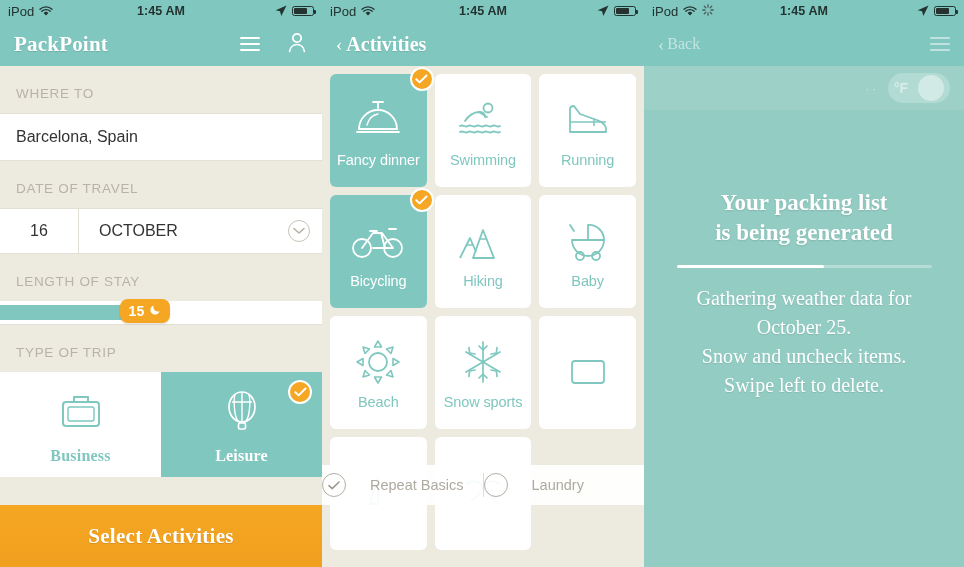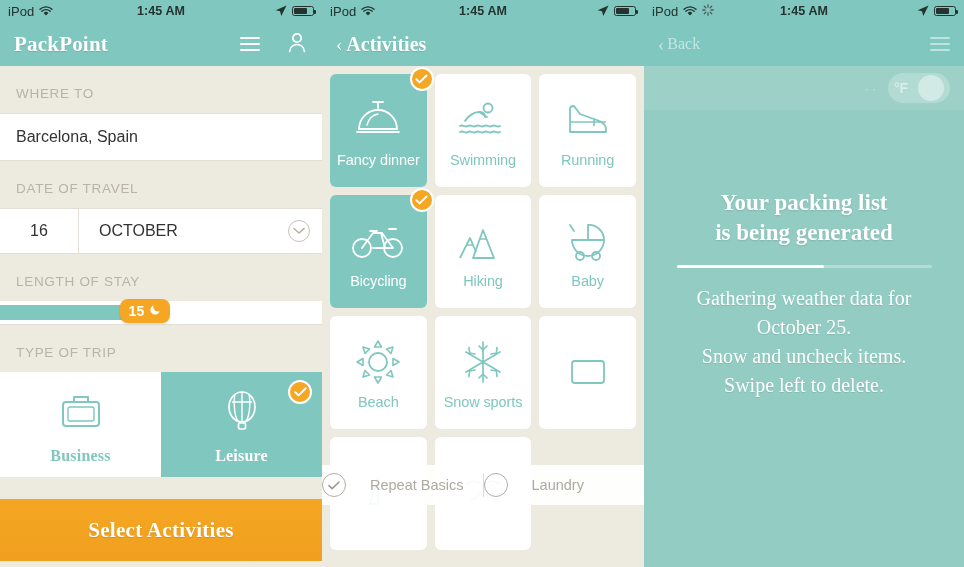--- a/index.html
+++ b/index.html
@@ -75,21 +75,21 @@
   .trip.off{ background:#fff; color:#7FC7BF; }
   .trip.on{ background:#7FC7BF; color:#fff; }
   .trip-label{ font-size:16px; font-family:"Liberation Serif", serif; font-weight:bold; letter-spacing:.2px;}
   .badge{
     position:absolute; top:8px; right:10px; width:24px; height:24px; border-radius:50%;
     background:#F5A623; border:2px solid #fff; display:flex; align-items:center; justify-content:center;
   }
   .badge svg{ display:block; }
 
   .cta{
-    position:absolute; left:0; right:0; bottom:6px; height:62px;
+    position:absolute; left:0; right:0; bottom:0; height:62px;
     background:linear-gradient(#F5A623,#F0A01E); color:#fff;
     display:flex; align-items:center; justify-content:center;
     font-family:"Liberation Serif", serif; font-size:21px; font-weight:bold;
     letter-spacing:.3px; text-shadow:0 1px 1px rgba(0,0,0,.13); cursor:pointer;
   }
 
   
   .grid{
     padding:8px 8px 0; display:grid; grid-template-columns:repeat(3,1fr);
     gap:8px; background:#EDEAE0; height:501px; align-content:start;

